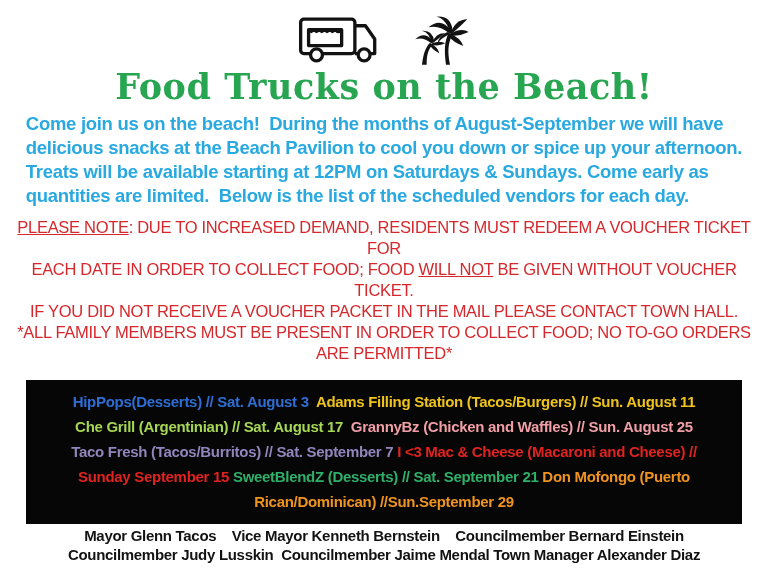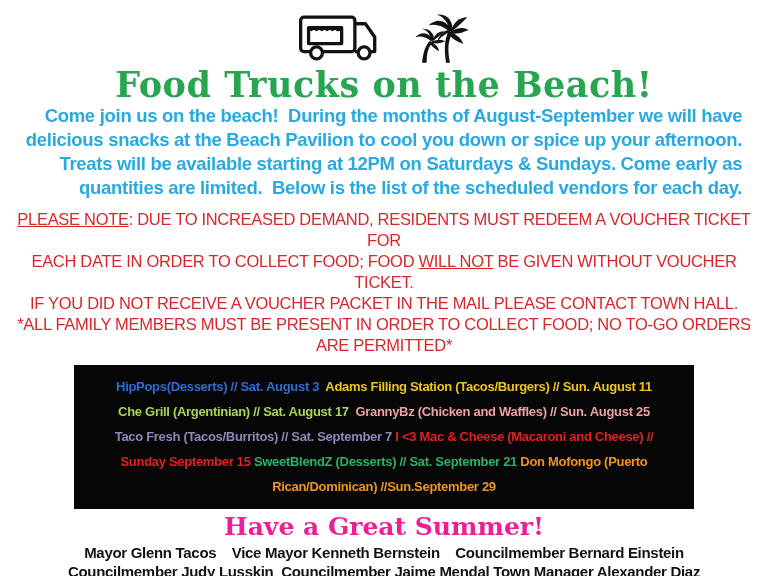--- a/index.html
+++ b/index.html
@@ -9,30 +9,30 @@
     -webkit-font-smoothing:antialiased;
   }
   .flyer{width:768px;height:576px;display:flex;flex-direction:column;align-items:center;}
   .icons-row{display:flex;align-items:flex-end;gap:26px;margin-top:8px;height:58px;}
   .title{
     font-family:"DejaVu Serif",serif;font-weight:bold;color:#27a551;
     font-size:35px;line-height:38px;margin-top:2px;letter-spacing:0.5px;
     text-align:center;
   }
   .intro{
-    color:#29a9e0;font-weight:bold;font-size:18.5px;
-    line-height:24px;text-align:right;letter-spacing:-0.3px;white-space:pre-wrap;
+    margin-top:6px;color:#29a9e0;font-weight:bold;font-size:18.5px;
+    line-height:24px;text-align:left;letter-spacing:-0.3px;white-space:pre-wrap;
   }
   .notice{
     margin-top:9px;color:#d6282c;font-weight:normal;font-size:16.5px;
     line-height:21px;text-align:center;letter-spacing:-0.3px;white-space:pre-wrap;
   }
   .vendors{
-    margin-top:9px;background:#060606;width:620px;box-sizing:border-box;
-    padding:9px 4px 10px 4px;font-weight:bold;font-size:13px;line-height:25px;
+    margin-top:16px;background:#060606;width:716px;box-sizing:border-box;
+    padding:9px 4px 10px 4px;font-weight:bold;font-size:15px;line-height:25px;
     text-align:center;letter-spacing:-0.3px;white-space:pre-wrap;
   }
   .summer{
     font-family:"DejaVu Serif",serif;font-weight:bold;color:#ed1e96;
     font-size:25px;line-height:28px;margin-top:4px;text-align:center;
   }
   .officials{
     margin-top:2px;color:#121212;font-weight:bold;font-size:15px;
     line-height:19px;text-align:center;letter-spacing:-0.3px;white-space:pre-wrap;
   }
@@ -75,17 +75,16 @@
   </div>
 
   <div class="title">Food Trucks on the Beach!</div>
 
   <div class="intro"><div class="line">Come join us on the beach!  During the months of August-September we will have</div><div class="line">delicious snacks at the Beach Pavilion to cool you down or spice up your afternoon.</div><div class="line">Treats will be available starting at 12PM on Saturdays &amp; Sundays. Come early as</div><div class="line">quantities are limited.  Below is the list of the scheduled vendors for each day.</div></div>
 
   <div class="notice"><div class="line"><span style="text-decoration: underline;">PLEASE NOTE</span><span>: DUE TO INCREASED DEMAND, RESIDENTS MUST REDEEM A VOUCHER TICKET FOR</span></div><div class="line"><span>EACH DATE IN ORDER TO COLLECT FOOD; FOOD </span><span style="text-decoration: underline;">WILL NOT</span><span> BE GIVEN WITHOUT VOUCHER TICKET.</span></div><div class="line"><span>IF YOU DID NOT RECEIVE A VOUCHER PACKET IN THE MAIL PLEASE CONTACT TOWN HALL.</span></div><div class="line"><span>*ALL FAMILY MEMBERS MUST BE PRESENT IN ORDER TO COLLECT FOOD; NO TO-GO ORDERS</span></div><div class="line"><span>ARE PERMITTED*</span></div></div>
 
   <div class="vendors"><div class="line"><span style="color: rgb(46, 110, 212);">HipPops(Desserts) // Sat. August 3</span><span>  </span><span style="color: rgb(238, 195, 27);">Adams Filling Station (Tacos/Burgers) // Sun. August 11</span></div><div class="line"><span style="color: rgb(165, 214, 84);">Che Grill (Argentinian) // Sat. August 17</span><span>  </span><span style="color: rgb(240, 159, 167);">GrannyBz (Chicken and Waffles) // Sun. August 25</span></div><div class="line"><span style="color: rgb(145, 134, 187);">Taco Fresh (Tacos/Burritos) // Sat. September 7</span><span> </span><span style="color: rgb(224, 35, 32);">I &lt;3 Mac &amp; Cheese (Macaroni and Cheese) //</span></div><div class="line"><span style="color: rgb(224, 35, 32);">Sunday September 15</span><span> </span><span style="color: rgb(46, 176, 106);">SweetBlendZ (Desserts) // Sat. September 21</span><span> </span><span style="color: rgb(239, 148, 32);">Don Mofongo (Puerto</span></div><div class="line"><span style="color: rgb(239, 148, 32);">Rican/Dominican) //Sun.September 29</span></div></div>
 
-  <div class="summer">Have a Great Summer!</div>
 
   <div class="officials"><div class="line">Mayor Glenn Tacos    Vice Mayor Kenneth Bernstein    Councilmember Bernard Einstein</div><div class="line">Councilmember Judy Lusskin  Councilmember Jaime Mendal Town Manager Alexander Diaz</div></div>
 
 </div>
 
 </body></html>

